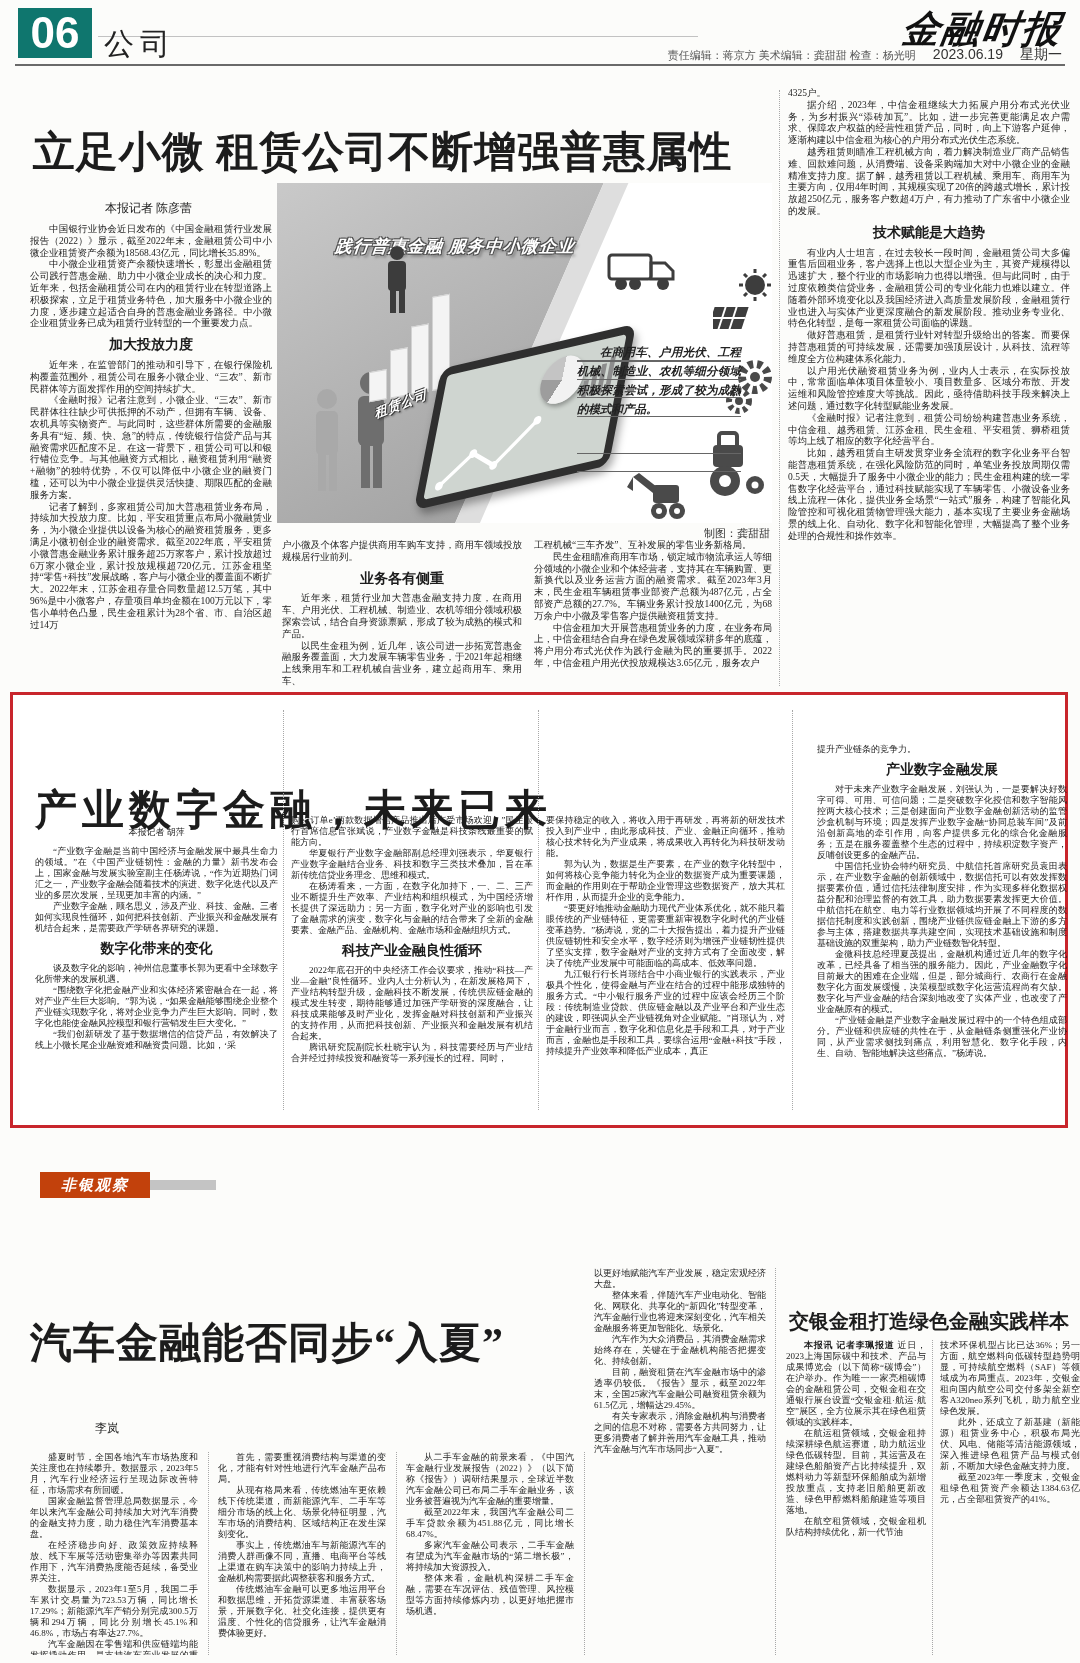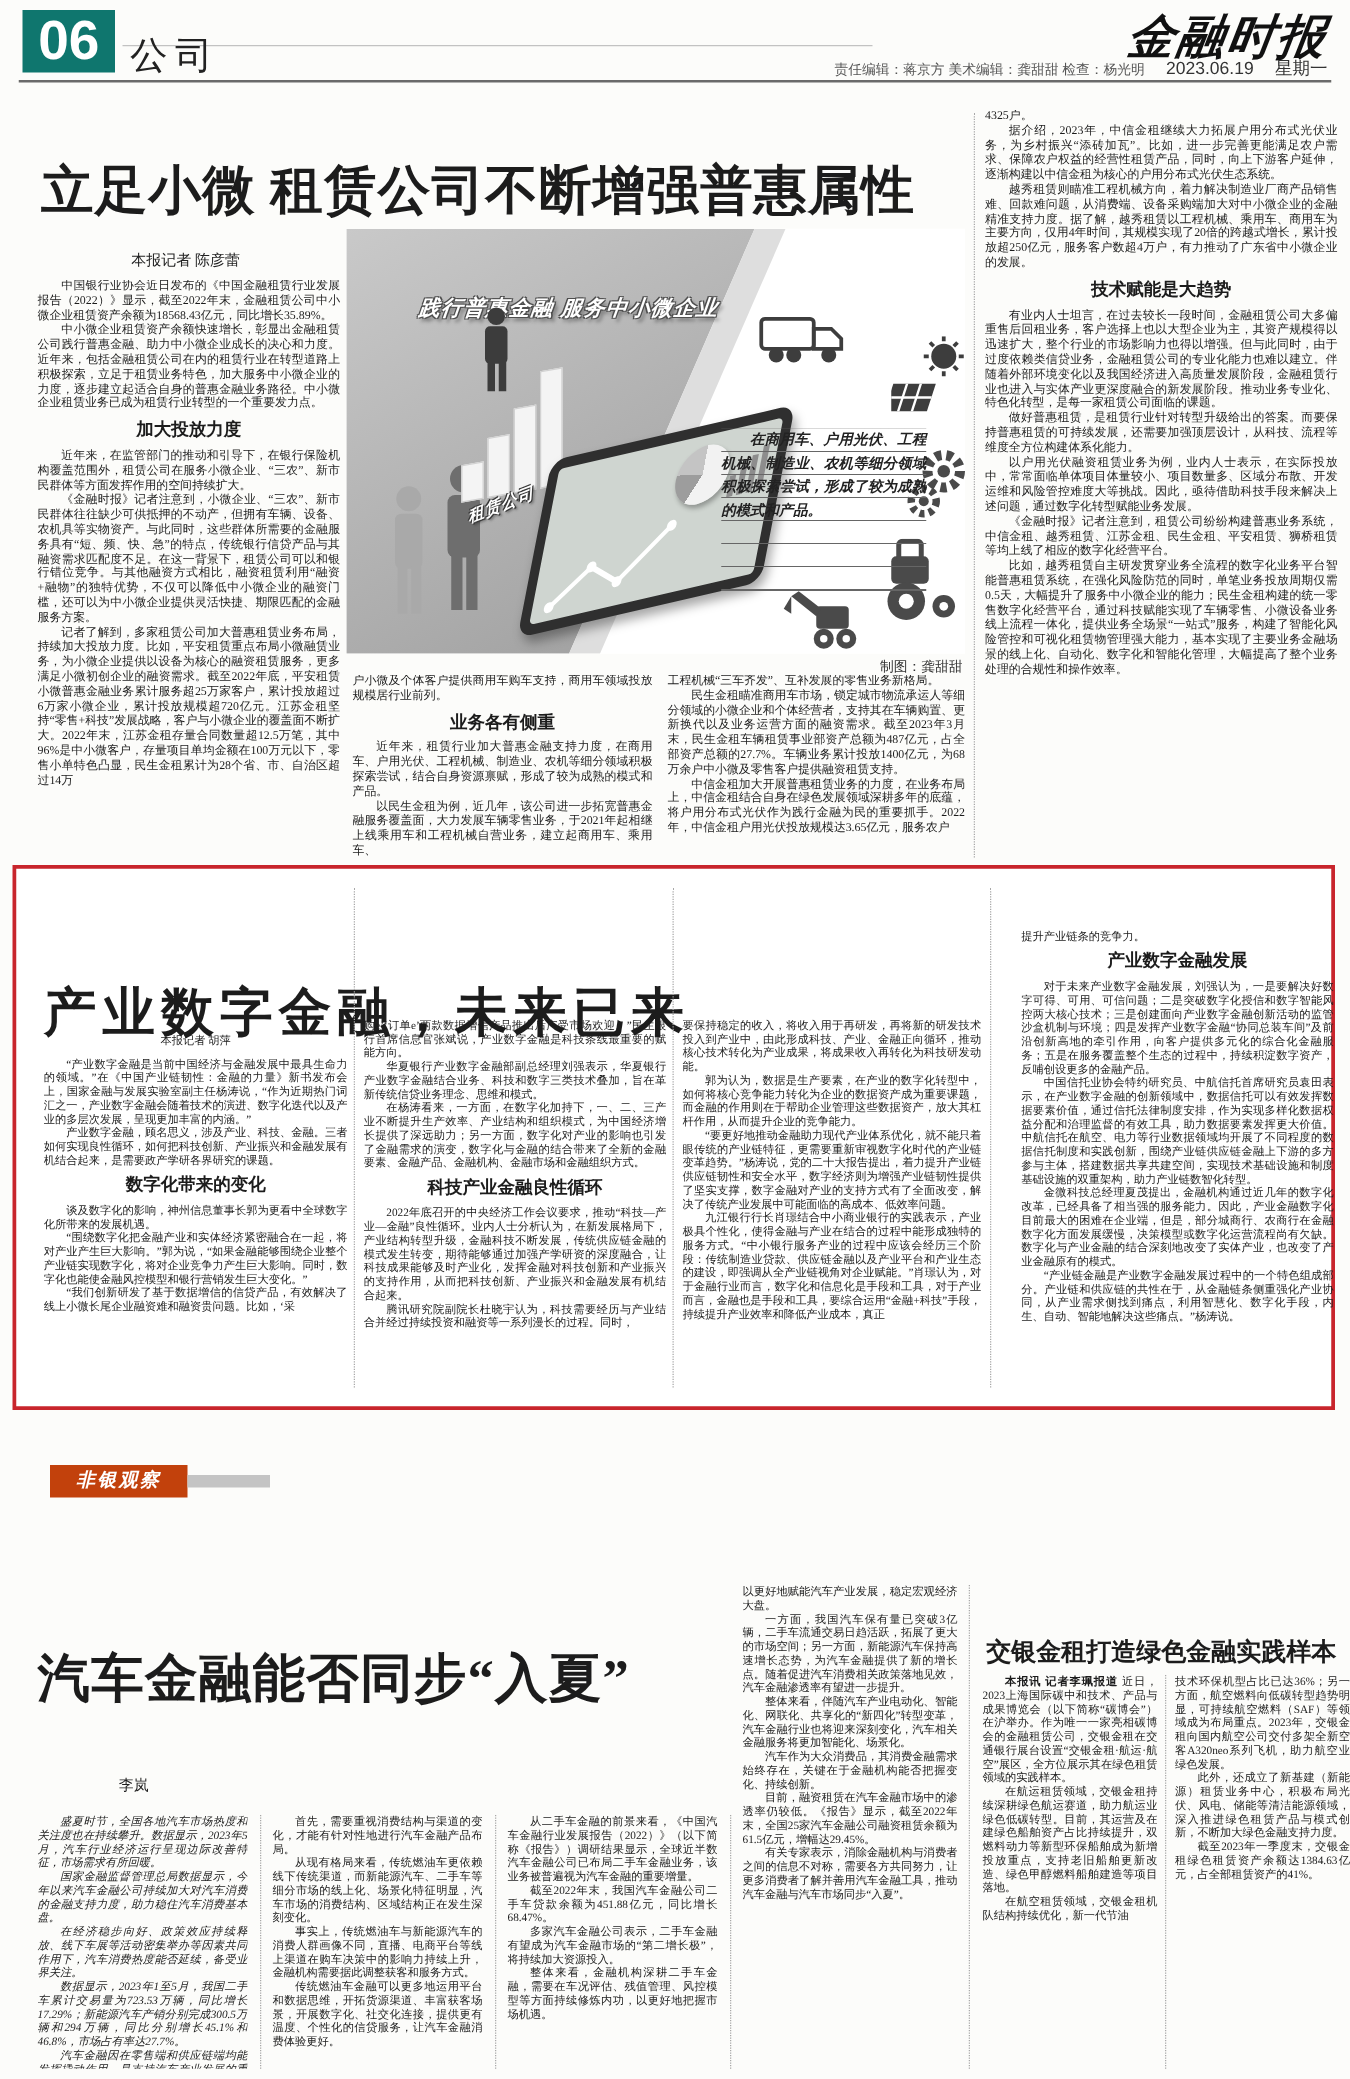--- a/index.html
+++ b/index.html
@@ -311,21 +311,21 @@
   </div>
 </div>
 
 <div class="section-label">非银观察</div>
 <div class="section-label-bar"></div>
 
 <div>
   <h2 class="headline3">汽车金融能否同步“入夏”</h2>
   <div class="author3">李岚</div>
 
-  <div class="bcol" style="left:30px;top:1452px;width:168px;height:203px;font-style:italic;">
+  <div class="bcol" style="left:30px;top:1452px;width:168px;height:203px;">
     <div>
         <p class="para">盛夏时节，全国各地汽车市场热度和关注度也在持续攀升。数据显示，2023年5月，汽车行业经济运行呈现边际改善特征，市场需求有所回暖。</p>
         <p class="para">国家金融监督管理总局数据显示，今年以来汽车金融公司持续加大对汽车消费的金融支持力度，助力稳住汽车消费基本盘。</p>
         <p class="para">在经济稳步向好、政策效应持续释放、线下车展等活动密集举办等因素共同作用下，汽车消费热度能否延续，备受业界关注。</p>
         <p class="para">数据显示，2023年1至5月，我国二手车累计交易量为723.53万辆，同比增长17.29%；新能源汽车产销分别完成300.5万辆和294万辆，同比分别增长45.1%和46.8%，市场占有率达27.7%。</p>
         <p class="para">汽车金融因在零售端和供应链端均能发挥撬动作用，是支持汽车产业发展的重要一环。</p>
       </div>
   </div>
   <div class="divider" style="left:208px;top:1452px;height:203px;"></div>
   <div class="bcol" style="left:218px;top:1452px;width:168px;height:203px;">
@@ -342,21 +342,20 @@
         <p class="para">从二手车金融的前景来看，《中国汽车金融行业发展报告（2022）》（以下简称《报告》）调研结果显示，全球近半数汽车金融公司已布局二手车金融业务，该业务被普遍视为汽车金融的重要增量。</p>
         <p class="para">截至2022年末，我国汽车金融公司二手车贷款余额为451.88亿元，同比增长68.47%。</p>
         <p class="para">多家汽车金融公司表示，二手车金融有望成为汽车金融市场的“第二增长极”，将持续加大资源投入。</p>
         <p class="para">整体来看，金融机构深耕二手车金融，需要在车况评估、残值管理、风控模型等方面持续修炼内功，以更好地把握市场机遇。</p>
       </div>
   </div>
   <div class="divider" style="left:584px;top:1452px;height:203px;"></div>
   <div class="bcol" style="left:594px;top:1268px;width:172px;height:387px;">
     <p class="para cont">以更好地赋能汽车产业发展，稳定宏观经济大盘。</p>
     <div>
-        <p class="para">一方面，我国汽车保有量已突破3亿辆，二手车流通交易日趋活跃，拓展了更大的市场空间；另一方面，新能源汽车保持高速增长态势，为汽车金融提供了新的增长点。随着促进汽车消费相关政策落地见效，汽车金融渗透率有望进一步提升。</p>
         <p class="para">整体来看，伴随汽车产业电动化、智能化、网联化、共享化的“新四化”转型变革，汽车金融行业也将迎来深刻变化，汽车相关金融服务将更加智能化、场景化。</p>
         <p class="para">汽车作为大众消费品，其消费金融需求始终存在，关键在于金融机构能否把握变化、持续创新。</p>
         <p class="para">目前，融资租赁在汽车金融市场中的渗透率仍较低。《报告》显示，截至2022年末，全国25家汽车金融公司融资租赁余额为61.5亿元，增幅达29.45%。</p>
         <p class="para">有关专家表示，消除金融机构与消费者之间的信息不对称，需要各方共同努力，让更多消费者了解并善用汽车金融工具，推动汽车金融与汽车市场同步“入夏”。</p>
       </div>
   </div>
 </div>
 
 <div class="divider" style="left:775px;top:1268px;height:387px;"></div>
 

